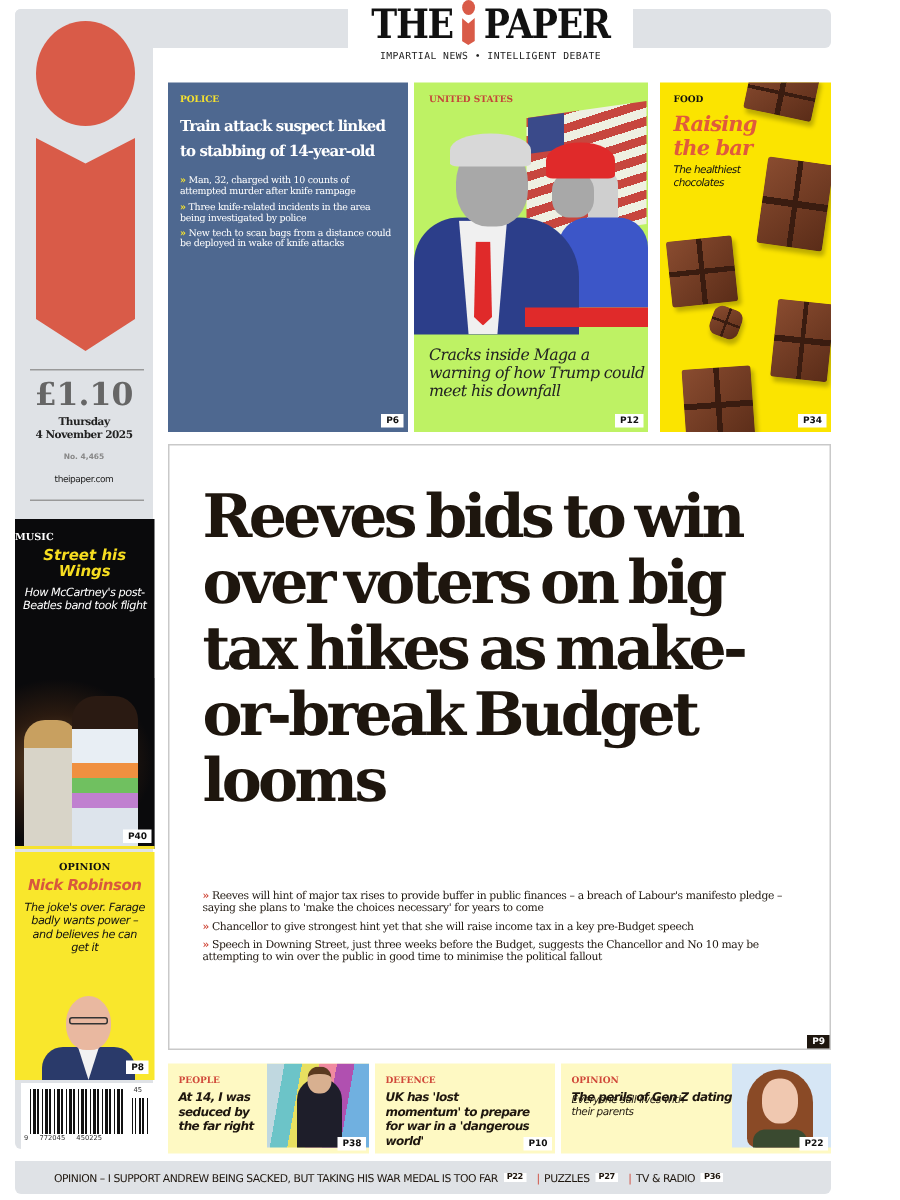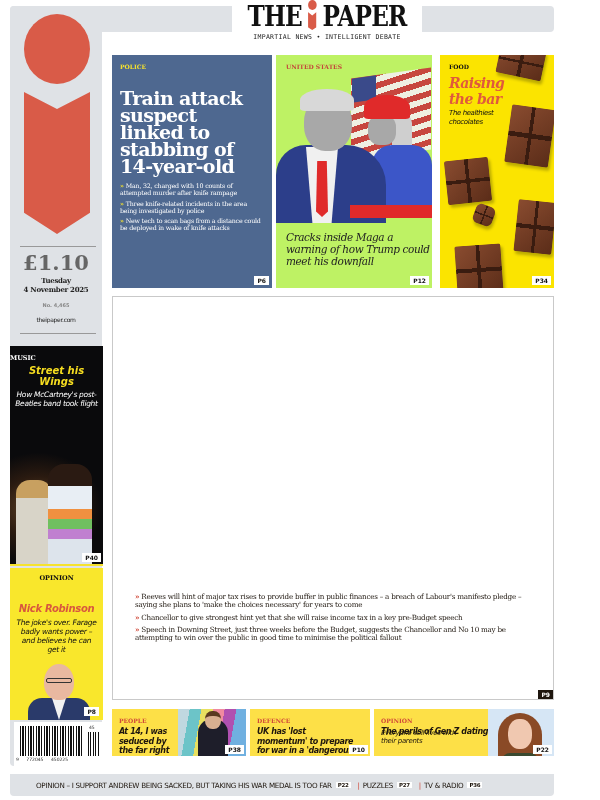--- a/index.html
+++ b/index.html
@@ -29,37 +29,37 @@
     .music-card { position: absolute; left: 10px; top: 346px; width: 93px; height: 220px; background: #0a0a0c; overflow: hidden; border-bottom: 2px solid #f6e22e; }
     .music-card .kicker { color: #fff; font-size: 6.5px; font-weight: bold; text-align: left; margin-top: 8px; font-family: "DejaVu Serif", serif; }
     .music-card .head { color: #f6dd20; font-family: "DejaVu Sans", sans-serif; font-style: italic; font-weight: bold; font-size: 10px; line-height: 11px; text-align: center; margin-top: 3px; }
     .music-card .sub { color: #fff; font-family: "DejaVu Sans", sans-serif; font-style: italic; font-size: 7.5px; line-height: 9px; text-align: center; margin-top: 3px; padding: 0 4px; letter-spacing: -0.3px; }
     .music-photo { position: absolute; left: 0; bottom: 0; width: 93px; height: 112px; background: radial-gradient(ellipse at 30% 50%, #6a4a2a 0%, #2a1a10 40%, #0a0a0c 70%); }
     .music-photo .p1 { position: absolute; left: 6px; top: 28px; width: 36px; height: 84px; background: linear-gradient(#c8a060 0 22%, #d8d4c8 22% 100%); border-radius: 14px 14px 0 0; }
     .music-photo .p2 { position: absolute; left: 38px; top: 12px; width: 44px; height: 100px; background: linear-gradient(#2a1a12 0 22%, #e8eef4 22% 45%, #f09040 45% 55%, #70c060 55% 65%, #c080d0 65% 75%, #dde4ec 75% 100%); border-radius: 16px 16px 0 0; }
 
     .opinion-card { position: absolute; left: 10px; top: 568px; width: 93px; height: 152px; background: #f9e72c; text-align: center; overflow: hidden; }
     .opinion-card .kicker { font-size: 6.5px; font-weight: bold; margin-top: 6px; color: #111; }
-    .opinion-card .name { color: #d8573e; font-family: "DejaVu Sans", sans-serif; font-style: italic; font-weight: bold; font-size: 10px; margin-top: 21px; letter-spacing: -0.3px; }
+    .opinion-card .name { color: #d8573e; font-family: "DejaVu Sans", sans-serif; font-style: italic; font-weight: bold; font-size: 10px; margin-top: 3px; letter-spacing: -0.3px; }
     .opinion-card .sub { font-family: "DejaVu Sans", sans-serif; font-style: italic; font-size: 7.5px; line-height: 9px; margin-top: 4px; color: #111; padding: 0 6px; letter-spacing: -0.3px; }
     .opinion-card .face { position: absolute; left: 34px; top: 96px; width: 30px; height: 36px; border-radius: 50% 50% 45% 45%; background: #e9b8a0; }
     .opinion-card .glasses { position: absolute; left: 36px; top: 110px; width: 26px; height: 5px; border: 1.5px solid #333; border-radius: 2px; }
     .opinion-card .suit { position: absolute; left: 18px; top: 130px; width: 62px; height: 26px; background: #2a3a6a; border-radius: 14px 14px 0 0; }
     .opinion-card .shirt { position: absolute; left: 42px; top: 130px; width: 14px; height: 22px; background: #f2f2f2; clip-path: polygon(0 0,100% 0,50% 100%); }
 
     .barcode { position: absolute; left: 14px; top: 722px; width: 88px; height: 46px; background: #fff; }
     .barcode .bars { position: absolute; left: 6px; top: 4px; width: 64px; height: 30px; background: repeating-linear-gradient(90deg, #111 0 1px, #fff 1px 2px, #111 2px 4px, #fff 4px 5px, #111 5px 6px, #fff 6px 8px); }
     .barcode .addon { position: absolute; left: 74px; top: 10px; width: 12px; height: 24px; background: repeating-linear-gradient(90deg, #111 0 1px, #fff 1px 2px, #111 2px 3px, #fff 3px 5px); }
     .barcode .num { position: absolute; left: 2px; top: 35px; font-family: "DejaVu Sans", sans-serif; font-size: 4.5px; color: #333; word-spacing: 6px; }
     .barcode .addon-num { position: absolute; left: 75px; top: 3px; font-family: "DejaVu Sans", sans-serif; font-size: 4.5px; color: #333; }
 
     
     .police-card { position: absolute; left: 112px; top: 55px; width: 160px; height: 233px; background: #4e6890; color: #fff; padding: 8px 8px; }
     .kicker-y { color: #f6e22e; font-size: 6px; font-weight: bold; font-family: "DejaVu Serif", serif; }
-    .police-card .head { font-family: "DejaVu Serif", serif; font-weight: bold; font-size: 19px; line-height: 17px; margin-top: 20px; letter-spacing: -0.6px; }
+    .police-card .head { font-family: "DejaVu Serif", serif; font-weight: bold; font-size: 10px; line-height: 17px; margin-top: 6px; letter-spacing: -0.6px; }
     .police-card ul { list-style: none; margin-top: 7px; }
     .police-card li { font-family: "DejaVu Serif", serif; font-size: 6.3px; line-height: 7.3px; margin-bottom: 3px; letter-spacing: -0.2px; }
     .police-card li .arrow { color: #f6e22e; font-weight: bold; }
 
     .us-card { position: absolute; left: 276px; top: 55px; width: 156px; height: 233px; background: #bef264; overflow: hidden; }
     .us-card .kicker { position: absolute; left: 10px; top: 8px; color: #c4473a; font-size: 6px; font-weight: bold; }
     .us-card .flag { position: absolute; left: 75px; top: 18px; width: 80px; height: 82px; background: repeating-linear-gradient(170deg, #c8333a 0 6px, #f4f0f0 6px 12px); transform: skewY(-8deg); opacity: 0.9; }
     .us-card .flag-canton { position: absolute; left: 76px; top: 22px; width: 24px; height: 24px; background: #3a4a8a; transform: skewY(-8deg); }
     .us-card .trump-head { position: absolute; left: 28px; top: 40px; width: 48px; height: 56px; border-radius: 48% 48% 44% 44%; background: #a8a8a8; }
     .us-card .trump-hair { position: absolute; left: 24px; top: 34px; width: 54px; height: 22px; border-radius: 50% 50% 10% 10%; background: #d8d8d8; }
@@ -86,21 +86,21 @@
     .lead { position: absolute; left: 112px; top: 296px; width: 442px; height: 404px; border: 1px solid #c9c9c9; background: #fff; }
     .lead .headline { position: absolute; left: 22px; top: 26px; width: 410px; font-family: "DejaVu Serif", serif; font-weight: bold; font-size: 40px; line-height: 44px; letter-spacing: -2.4px; color: #1e160e; word-spacing: -4px; }
     .lead ul { position: absolute; left: 22px; top: 296px; width: 410px; list-style: none; }
     .lead li { font-family: "DejaVu Serif", serif; font-size: 7.2px; line-height: 8.3px; color: #1e160e; margin-bottom: 4px; letter-spacing: -0.25px; }
     .lead li .arrow { color: #d0493a; font-weight: bold; }
     .page-tag { position: absolute; background: #1e160e; color: #fff; font-family: "DejaVu Sans", sans-serif; font-weight: bold; font-size: 6px; padding: 1px 3px; }
     .page-tag.light { background: #fff; color: #111; }
 
     
     .teaser-row { position: absolute; left: 112px; top: 709px; width: 442px; height: 56px; }
-    .teaser { position: absolute; top: 0; height: 47px; background: #fde047; overflow: hidden; }
+    .teaser { position: absolute; top: 0; height: 60px; background: #fef9c3; overflow: hidden; }
     .teaser .kicker { position: absolute; left: 7px; top: 8px; color: #d0493a; font-size: 6px; font-weight: bold; }
     .teaser .head { position: absolute; left: 7px; top: 18px; font-family: "DejaVu Sans", sans-serif; font-weight: bold; font-style: italic; font-size: 8px; line-height: 9.5px; color: #1e160e; letter-spacing: -0.4px; }
     .teaser .sub { position: absolute; left: 7px; top: 20px; font-family: "DejaVu Sans", sans-serif; font-style: italic; font-size: 7px; line-height: 8px; color: #1e160e; letter-spacing: -0.3px; }
     .people-photo { position: absolute; left: 66px; top: 0; width: 68px; height: 56px; background: linear-gradient(100deg, #c0d8e0 0 15%, #6cc4c8 15% 30%, #e8e060 30% 45%, #f08aa0 45% 60%, #b050b0 60% 75%, #70b0e0 75% 100%); }
     .people-photo .man { position: absolute; left: 20px; top: 10px; width: 30px; height: 46px; background: #1e1e2a; border-radius: 14px 14px 0 0; }
     .people-photo .head-shape { position: absolute; left: 27px; top: 2px; width: 16px; height: 18px; background: #d8b090; border-radius: 45%; border-top: 5px solid #5a3a20; }
     .opinion-photo { position: absolute; right: 0; top: 0; width: 66px; height: 56px; background: #d6e6f5; }
     .opinion-photo .hair { position: absolute; left: 10px; top: 4px; width: 44px; height: 52px; background: #8a4a26; border-radius: 22px 22px 6px 6px; }
     .opinion-photo .face { position: absolute; left: 20px; top: 10px; width: 24px; height: 30px; background: #f0c8b0; border-radius: 45%; }
     .opinion-photo .top { position: absolute; left: 14px; top: 44px; width: 36px; height: 12px; background: #3a4a30; border-radius: 8px 8px 0 0; }
@@ -126,21 +126,21 @@
     <span>PAPER</span>
   </div>
   <div class="tagline">IMPARTIAL NEWS • INTELLIGENT DEBATE</div>
 </div>
 
 <div class="big-i-dot"></div>
 <div class="big-i-bar"></div>
 <div class="rule" style="top:246px;"></div>
 <div class="price">£1.10</div>
 <div class="issue-date">
-  <div>Tuesday</div>
+  <div>Thursday</div>
   <div>4 November 2025</div>
 </div>
 <div class="issue-no">No. 4,465</div>
 <div class="website">theipaper.com</div>
 <div class="rule" style="top:333px;"></div>
 
 <div class="music-card">
   <div class="kicker">MUSIC</div>
   <div class="head">Street his Wings</div>
   <div class="sub">How McCartney's post-Beatles band took flight</div>
@@ -209,20 +209,21 @@
   <div class="choc" style="left:34px; top:150px; width:20px; height:20px; transform:rotate(20deg); border-radius:6px;"></div>
   <div class="choc" style="left:76px; top:146px; width:38px; height:52px; transform:rotate(6deg);"></div>
   <div class="choc" style="left:16px; top:190px; width:46px; height:50px; transform:rotate(-4deg);"></div>
   <div class="kicker">FOOD</div>
   <div class="head" style="width:70px;">Raising the bar</div>
   <div class="sub" style="width:62px;">The healthiest chocolates</div>
   <span class="page-tag light" style="right:3px; bottom:3px;">P34</span>
 </div>
 
 <div class="lead">
+  <div class="headline">Reeves bids to win over voters on big tax hikes as make-or-break Budget looms</div>
   <ul>
     <li><span class="arrow">»</span> <span>Reeves will hint of major tax rises to provide buffer in public finances – a breach of Labour's manifesto pledge – saying she plans to 'make the choices necessary' for years to come</span></li>
     <li><span class="arrow">»</span> <span>Chancellor to give strongest hint yet that she will raise income tax in a key pre-Budget speech</span></li>
     <li><span class="arrow">»</span> <span>Speech in Downing Street, just three weeks before the Budget, suggests the Chancellor and No 10 may be attempting to win over the public in good time to minimise the political fallout</span></li>
   </ul>
   <span class="page-tag" style="right:0; bottom:0;">P9</span>
 </div>
 
 <div class="teaser-row">
   <div class="teaser" style="left:0; width:134px;">

